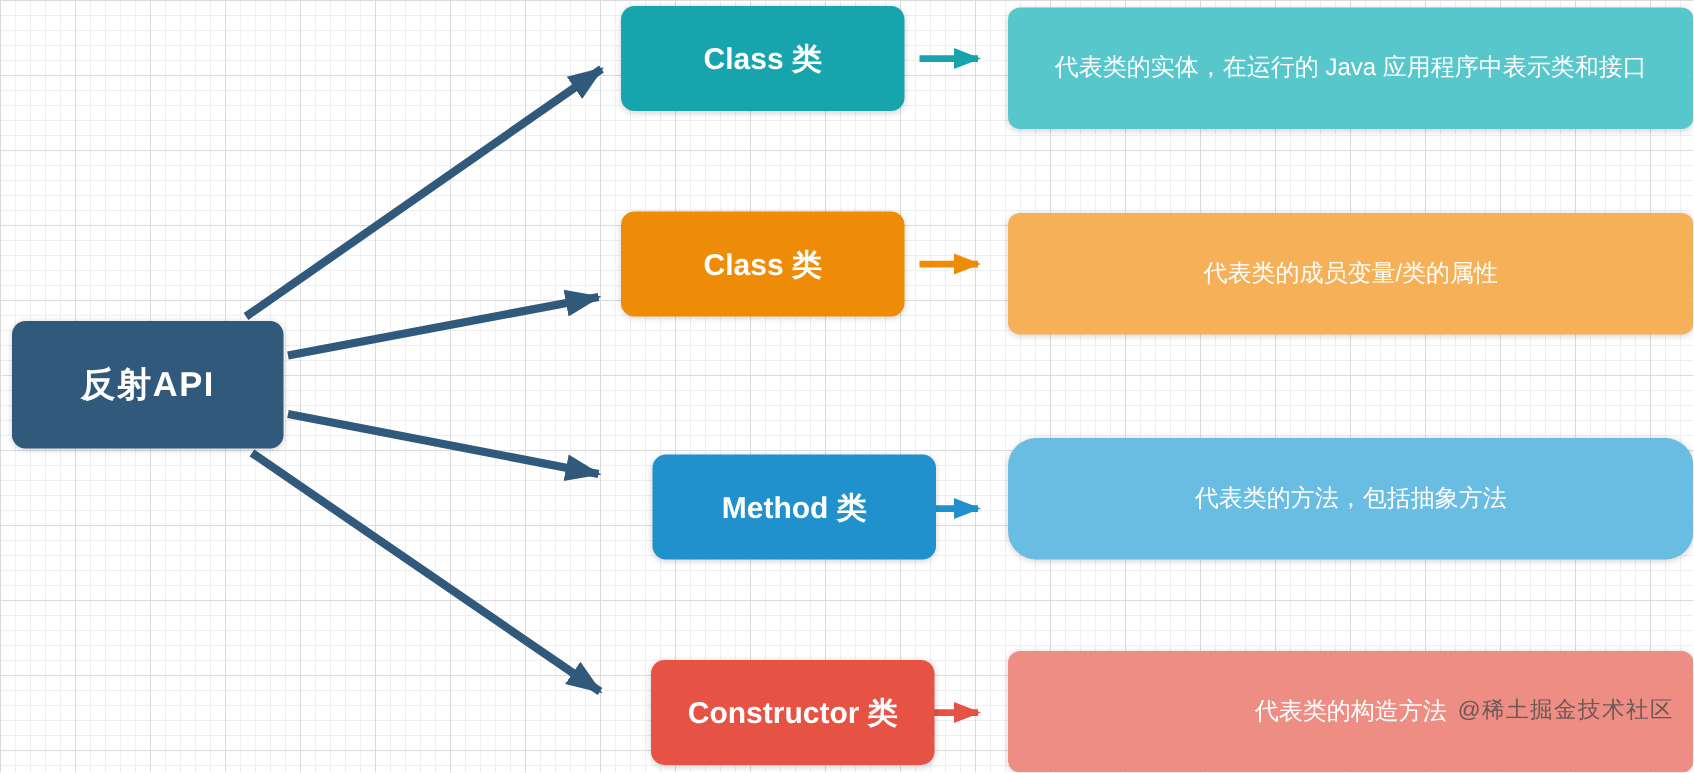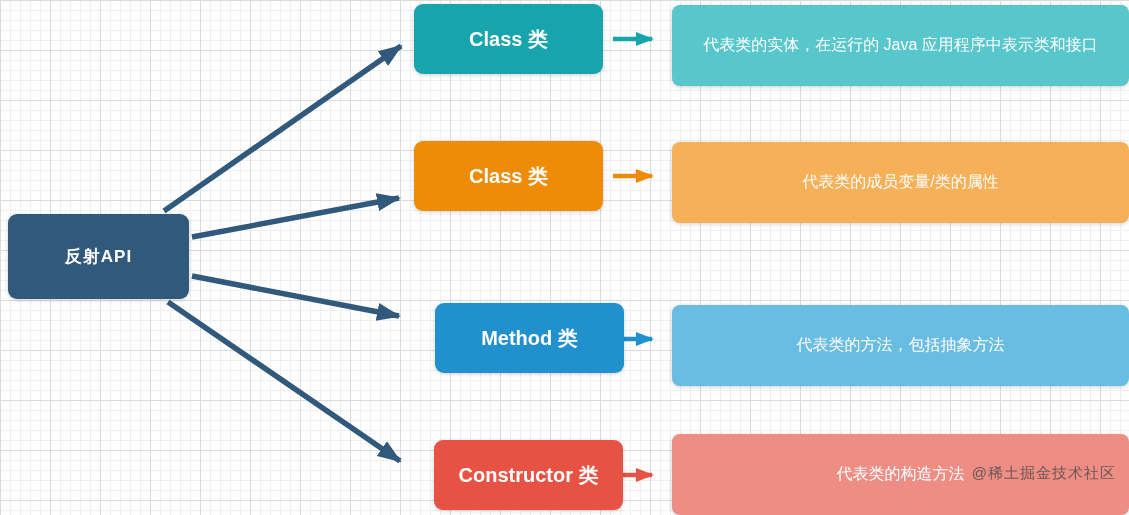--- a/index.html
+++ b/index.html
@@ -36,21 +36,21 @@
     text-align: center;
     border-radius: 9px;
     box-shadow: 0 1px 4px rgba(0,0,0,0.18);
   }
 
   .node { font-weight: bold; }
 
   .root-node {
     left: 8px; top: 214px;
     width: 181px; height: 85px;
-    font-size: 17px;
+    font-size: 23px;
     letter-spacing: 1px;
   }
 
   .label-node {
     left: 414px;
     width: 189px; height: 70px;
     font-size: 20px;
   }
   .row-0 .label-node { top: 4px; }
   .row-1 .label-node { top: 141px; }
@@ -59,21 +59,21 @@
 
   .desc {
     left: 672px;
     width: 457px; height: 81px;
     font-size: 16px;
     font-weight: normal;
     border-radius: 8px;
   }
   .row-0 .desc { top: 5px; }
   .row-1 .desc { top: 142px; }
-  .row-2 .desc { top: 305px; }
+  .row-2 .desc { top: 292px; border-radius: 19px; }
   .row-3 .desc { top: 434px; }
 
   .watermark {
     position: absolute;
     right: 13px;
     top: 464px;
     font-size: 15px;
     color: rgba(72, 72, 72, 0.78);
     letter-spacing: 1px;
     white-space: nowrap;

